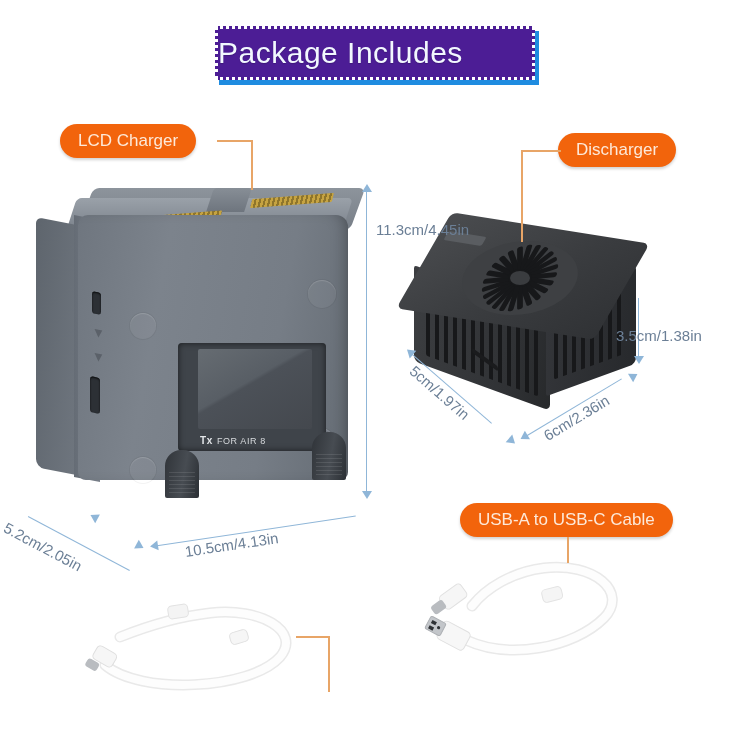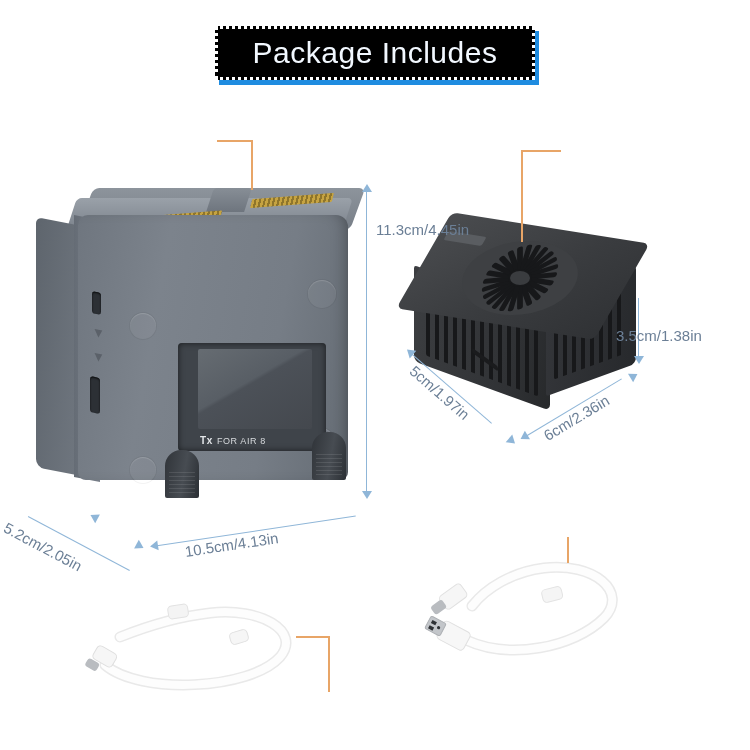--- a/index.html
+++ b/index.html
@@ -2,22 +2,22 @@
 <html><head>
 <meta charset="utf-8">
 <style>
   html,body{margin:0;padding:0;background:#fff;}
   body{width:750px;height:750px;overflow:hidden;position:relative;
        font-family:"Liberation Sans","DejaVu Sans",sans-serif;}
   .stage{position:absolute;inset:0;width:750px;height:750px;background:#ffffff;}
 
   
   .banner{position:absolute;left:215px;top:26px;width:320px;height:54px;
-          background:#000000;border:3px dotted #ffffff;box-sizing:border-box;
-          display:flex;align-items:center;justify-content:center;}
+          background:#4c1d95;border:3px dotted #ffffff;box-sizing:border-box;
+          display:flex;align-items:center;}
   .banner-shadow{position:absolute;left:219px;top:31px;width:320px;height:54px;
           background:#1f8ce0;}
   .banner-text{color:#f2f8ff;font-size:30px;letter-spacing:.5px;font-weight:400;
           text-shadow:0 1px 1px rgba(0,0,0,.18);}
 
   
   .pill{position:absolute;background:#f2640c;border-radius:22px;
         display:flex;align-items:center;justify-content:center;
         color:#fde9d9;font-size:17px;white-space:nowrap;
         box-shadow:0 2px 3px rgba(0,0,0,.18);padding:0 18px;height:34px;}
@@ -224,20 +224,29 @@
       <rect x="3" y="92" width="5" height="3.5" fill="#2e3135"></rect>
       <circle cx="12" cy="90" r="1.6" fill="#2e3135"></circle>
     </g>
     <g transform="rotate(-36 30 48)">
       <rect x="16" y="40" width="26" height="16" rx="4" fill="#f6f6f6" stroke="#e0e0e0"></rect>
       <rect x="4" y="43" width="14" height="10" rx="3" fill="#b9bcc0"></rect>
     </g>
     <rect x="118" y="40" width="20" height="13" rx="4" fill="#f5f5f5" stroke="#e3e3e3" transform="rotate(-14 128 46)"></rect>
   </svg>
 
+  <div class="pill" id="pill-lcd">
+    <span>LCD Charger</span>
+  </div>
+  <div class="pill" id="pill-dis">
+    <span>Discharger</span>
+  </div>
+  <div class="pill" id="pill-usba">
+    <span>USB-A to USB-C Cable</span>
+  </div>
 
   <div class="line lh" style="left:217px;top:140px;width:35px;"></div>
   <div class="line lv" style="left:251px;top:140px;height:50px;"></div>
 
   <div class="line lh" style="left:521px;top:150px;width:40px;"></div>
   <div class="line lv" style="left:521px;top:150px;height:92px;"></div>
 
   <div class="line lv" style="left:567px;top:537px;height:26px;"></div>
 
   <div class="line lv" style="left:328px;top:636px;height:56px;"></div>

